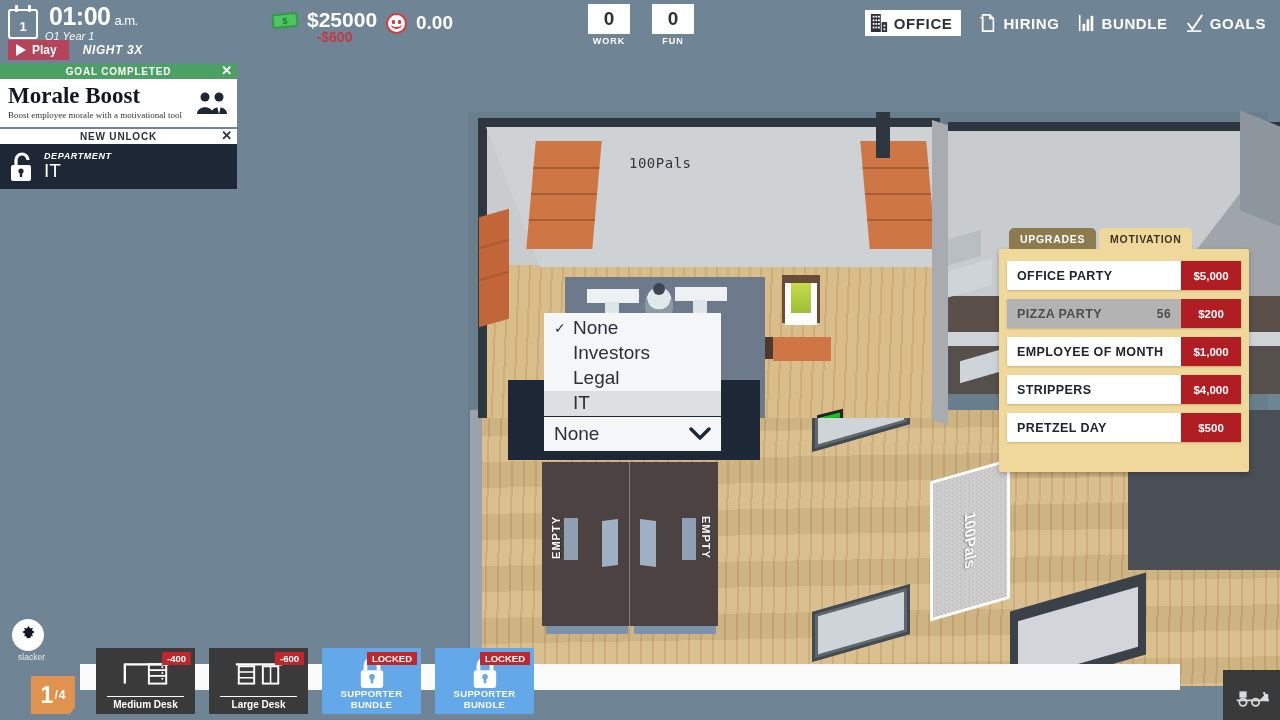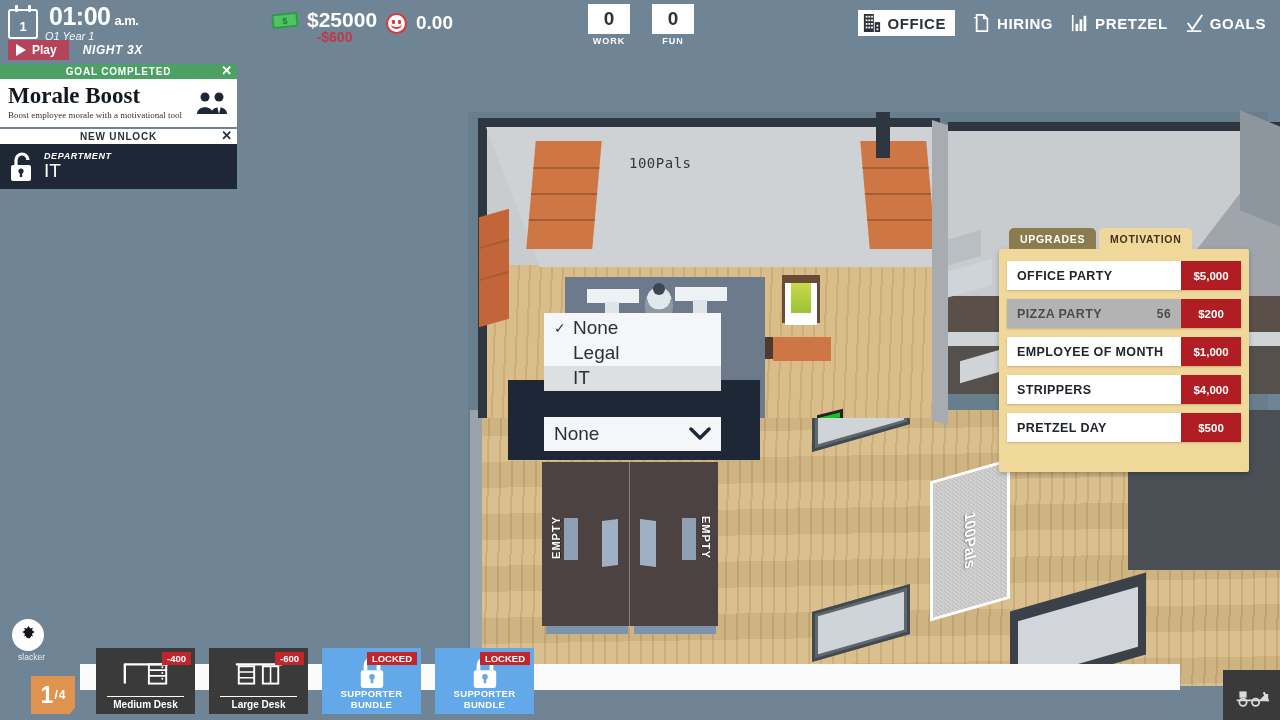--- a/index.html
+++ b/index.html
@@ -227,21 +227,21 @@
     width:30px;height:30px;border:2.5px solid #fff;border-radius:3px;position:relative;
     display:flex;align-items:center;justify-content:center;font-size:13px;font-weight:bold;
     margin-top:4px;
   }
   .cal-icon:before,.cal-icon:after{
     content:""; position:absolute; top:-6px; width:3px;height:7px;background:#fff;border-radius:1px;
   }
   .cal-icon:before{ left:5px; } .cal-icon:after{ right:5px; }
   .cal-icon .num{ margin-top:5px; }
   .clock-txt .t{ font-size:25px; font-weight:bold; line-height:.95; letter-spacing:-.5px;}
-  .clock-txt .t span{ font-size:13px; font-weight:bold; margin-left:4px;}
+  .clock-txt .t span{ font-size:13px; font-weight:normal; margin-left:4px;}
   .clock-txt .q{ font-size:11px; font-style:italic; opacity:.95; margin-top:1px;}
 
   .play-row{ position:absolute; left:8px; top:40px; display:flex; align-items:center; gap:14px;text-align:right;}
   .play-btn{
     background:#b5435a; color:#fff; font-size:12px; font-weight:bold;
     padding:3px 12px 3px 8px; display:flex; align-items:center; gap:6px; border:none;
     cursor:pointer;
   }
   .play-btn .tri{ width:0;height:0;border-left:10px solid #fff;border-top:6px solid transparent;border-bottom:6px solid transparent;}
   .speed-lbl{ font-size:12px; font-weight:bold; letter-spacing:.6px;font-style:italic; }
@@ -582,21 +582,21 @@
         </svg>
         <span>HIRING</span>
       </div>
       <div class="nav-item">
         <svg class="nav-ico" viewBox="0 0 20 22">
           <rect x="1" y="2" width="1.8" height="18" fill="#fff"></rect>
           <rect x="5" y="12" width="3" height="8" fill="#fff"></rect>
           <rect x="9.5" y="7" width="3" height="13" fill="#fff"></rect>
           <rect x="14" y="3" width="3" height="17" fill="#fff"></rect>
         </svg>
-        <span>PRETZEL</span>
+        <span>BUNDLE</span>
       </div>
       <div class="nav-item">
         <svg class="nav-ico" viewBox="0 0 20 22">
           <path d="M2 11 L7 18 L18 2" fill="none" stroke="#fff" stroke-width="2.2"></path>
           <path d="M1 20 H17" stroke="#fff" stroke-width="1.8"></path>
         </svg>
         <span>GOALS</span>
       </div>
     </div>
   </div>
@@ -642,20 +642,24 @@
       </div>
     </div>
   </div>
 
   <div class="dd-panel"></div>
 
   <div class="dd-list">
     <div class="dd-opt">
       <span class="dd-check">✓</span>
       <span>None</span>
+    </div>
+    <div class="dd-opt">
+      <span class="dd-check"></span>
+      <span>Investors</span>
     </div>
     <div class="dd-opt">
       <span class="dd-check"></span>
       <span>Legal</span>
     </div>
     <div class="dd-opt sel">
       <span class="dd-check"></span>
       <span>IT</span>
     </div>
   </div>

